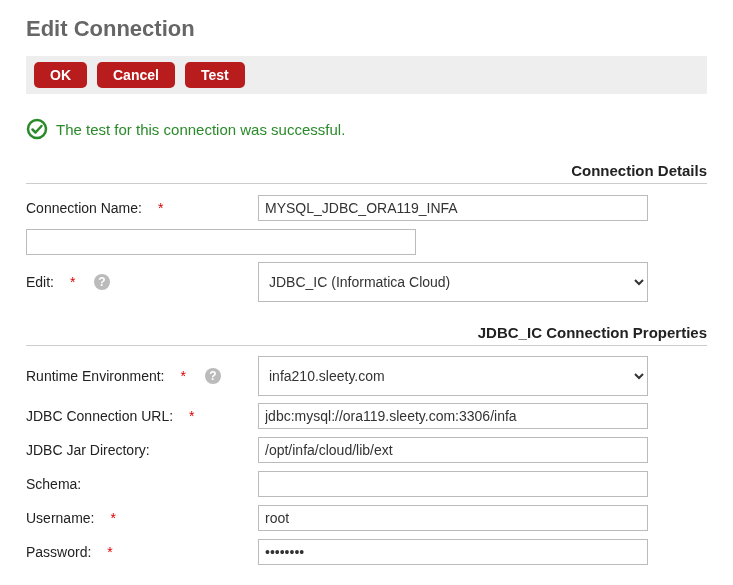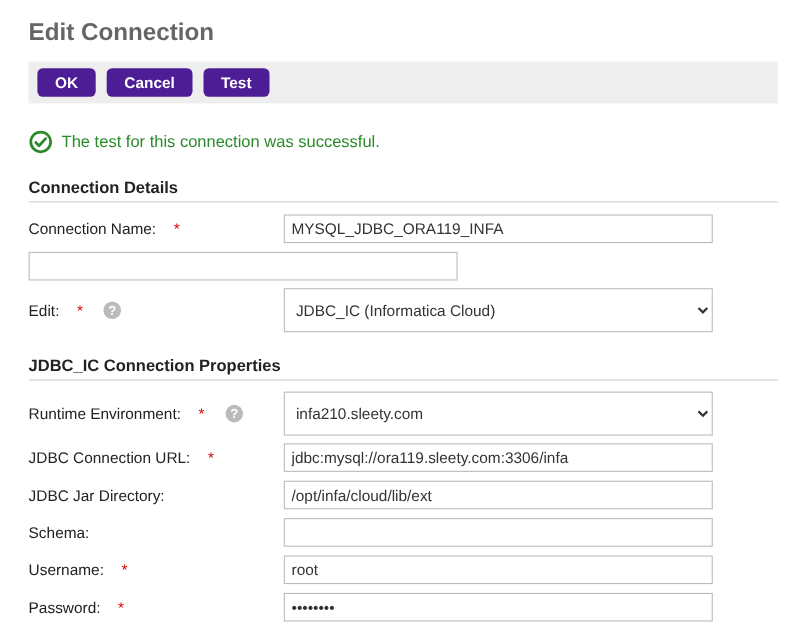--- a/index.html
+++ b/index.html
@@ -19,21 +19,21 @@
     margin: 6px 0 14px 0;
   }
   .button-bar {
     background: #eeeeee;
     padding: 6px 8px;
     display: flex;
     gap: 10px;
     align-items: center;
   }
   .btn {
-    background: #4c1d95;
+    background: #b91c1c;
     color: #fff;
     border: none;
     border-radius: 5px;
     padding: 5px 16px;
     font-size: 14px;
     font-weight: bold;
     cursor: pointer;
   }
   .status-row {
     display: flex;
@@ -45,20 +45,21 @@
   }
   .status-row svg { display: block; }
   .section-header {
     font-weight: bold;
     font-size: 15px;
     color: #222;
     border-bottom: 1px solid #ccc;
     padding-bottom: 4px;
     margin-top: 22px;
     margin-bottom: 10px;
+    text-align: right;
   }
   .form-row {
     display: flex;
     align-items: center;
     margin: 6px 0;
     min-height: 28px;
   }
   .form-label {
     width: 232px;
     flex: 0 0 232px;

